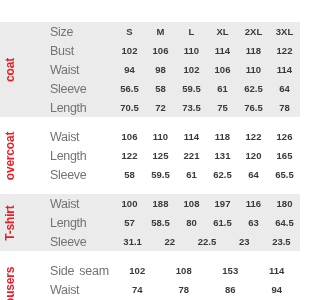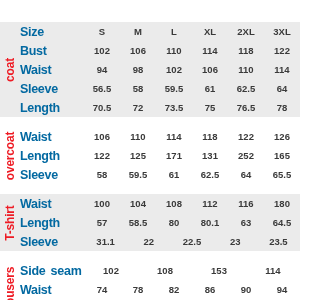--- a/index.html
+++ b/index.html
@@ -67,26 +67,27 @@
   .row {
     display: flex;
     flex-direction: row;
     align-items: center;
     height: 19px;
   }
 
   .rowlabel {
     width: 64px;
     min-width: 64px;
-    color: #0369a1;
+    color: #737373;
     font-size: 12.5px;
-    font-weight: bold;
+    font-weight: normal;
     font-family: "Liberation Sans", sans-serif;
     letter-spacing: -0.3px;
     white-space: nowrap;
+    margin-left: 30px;
   }
   .rowlabel.wide {
     letter-spacing: -0.2px;
   }
   .rowlabel .seam-gap {
     display: inline-block;
     width: 5px;
   }
 
   .cell {
@@ -197,23 +198,23 @@
         <div class="cell">114</div>
         <div class="cell">118</div>
         <div class="cell">122</div>
         <div class="cell">126</div>
       </div>
 
       <div class="row">
         <div class="rowlabel">Length</div>
         <div class="cell">122</div>
         <div class="cell">125</div>
-        <div class="cell">171</div>
+        <div class="cell">221</div>
         <div class="cell">131</div>
-        <div class="cell">252</div>
+        <div class="cell">120</div>
         <div class="cell">165</div>
       </div>
 
       <div class="row">
         <div class="rowlabel">Sleeve</div>
         <div class="cell">58</div>
         <div class="cell">59.5</div>
         <div class="cell">61</div>
         <div class="cell">62.5</div>
         <div class="cell">64</div>
@@ -227,33 +228,33 @@
 
   <div class="group shaded">
     <div class="cat-label-cell">
       <span class="cat-label">T-shirt</span>
     </div>
     <div class="rows">
 
       <div class="row">
         <div class="rowlabel">Waist</div>
         <div class="cell">100</div>
-        <div class="cell">104</div>
+        <div class="cell">188</div>
         <div class="cell">108</div>
-        <div class="cell">112</div>
+        <div class="cell">197</div>
         <div class="cell">116</div>
         <div class="cell">180</div>
       </div>
 
       <div class="row">
         <div class="rowlabel">Length</div>
         <div class="cell">57</div>
         <div class="cell">58.5</div>
         <div class="cell">80</div>
-        <div class="cell">80.1</div>
+        <div class="cell">61.5</div>
         <div class="cell">63</div>
         <div class="cell">64.5</div>
       </div>
 
       <div class="row">
         <div class="rowlabel">Sleeve</div>
         <div class="cell">31.1</div>
         <div class="cell">22</div>
         <div class="cell">22.5</div>
         <div class="cell">23</div>
@@ -276,23 +277,21 @@
         <div class="cell">102</div>
         <div class="cell">108</div>
         <div class="cell">153</div>
         <div class="cell">114</div>
       </div>
 
       <div class="row">
         <div class="rowlabel">Waist</div>
         <div class="cell">74</div>
         <div class="cell">78</div>
-        <div class="cell">82</div>
         <div class="cell">86</div>
-        <div class="cell">90</div>
         <div class="cell">94</div>
       </div>
 
       <div class="row">
         
         
         
         
         
         

